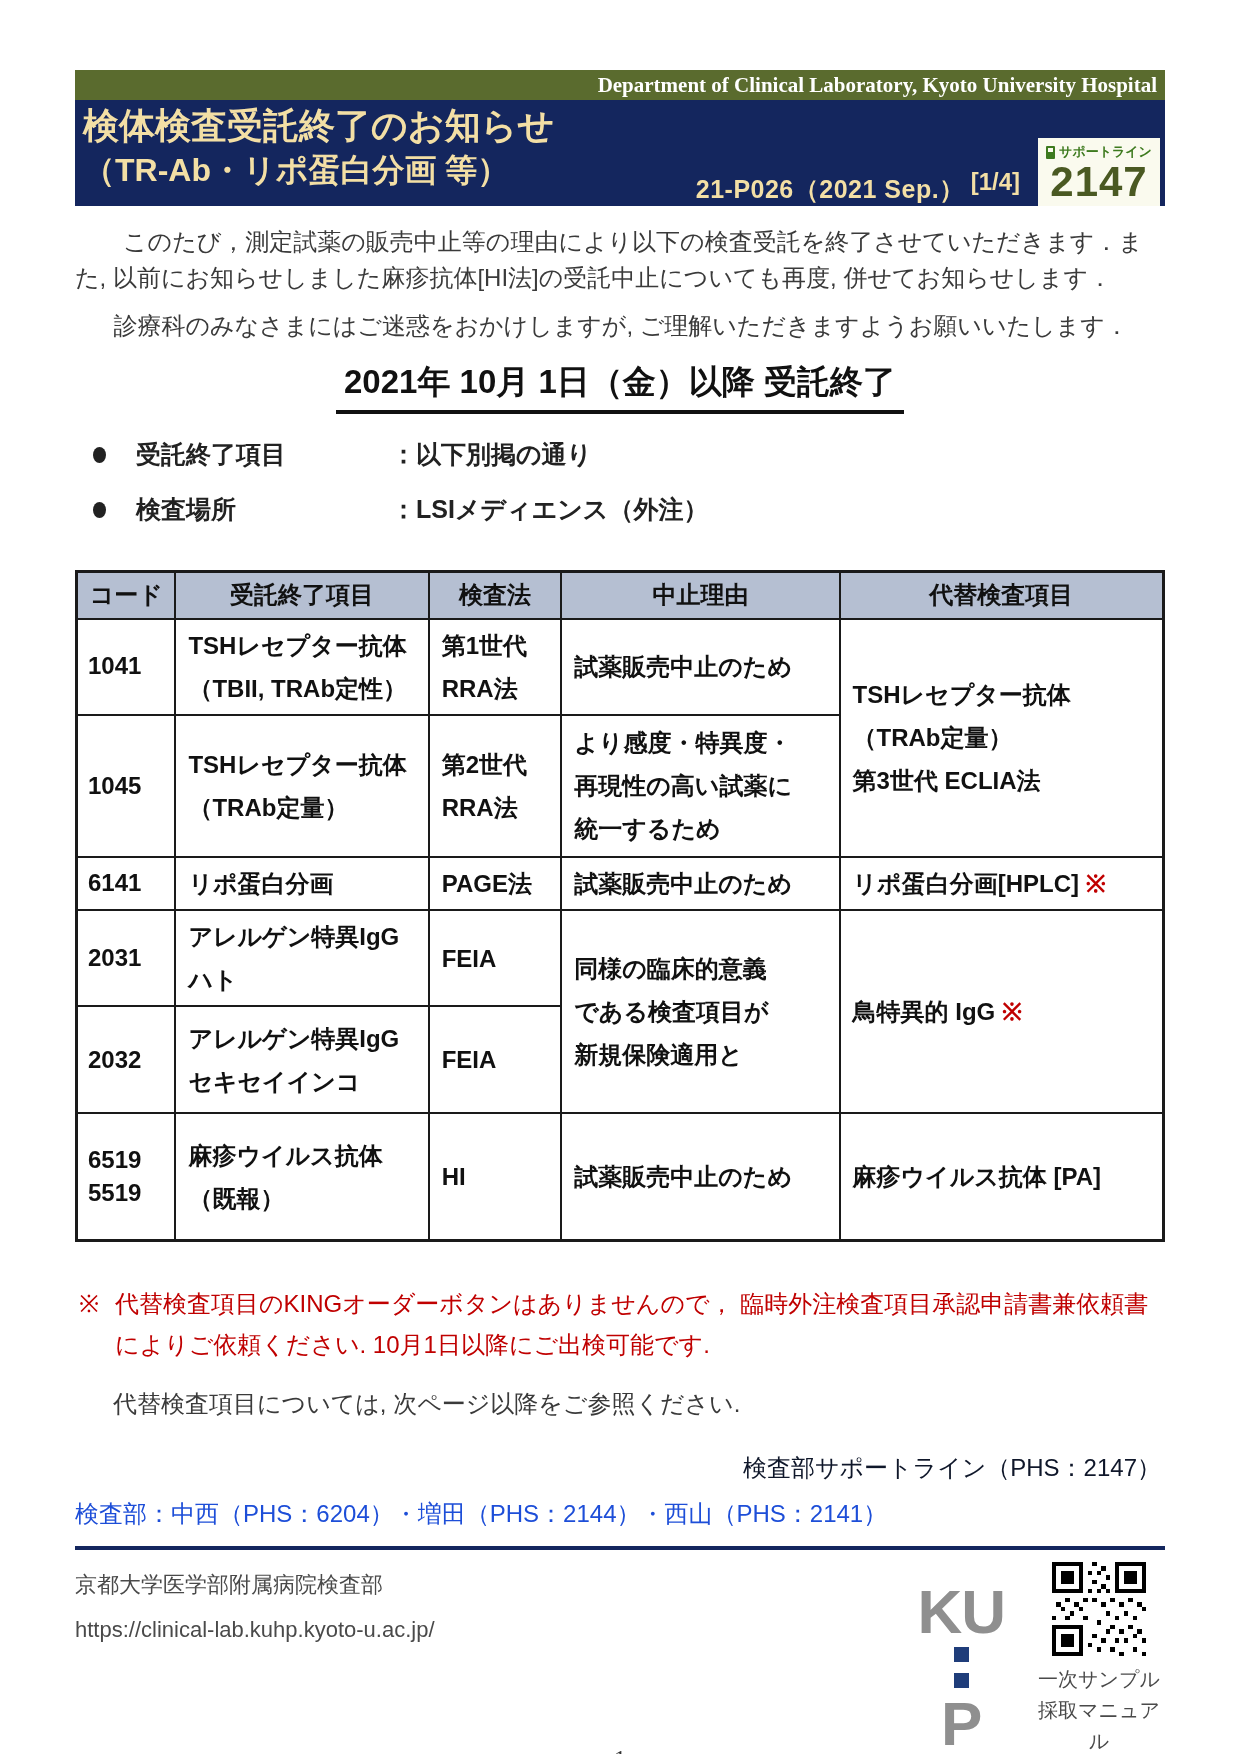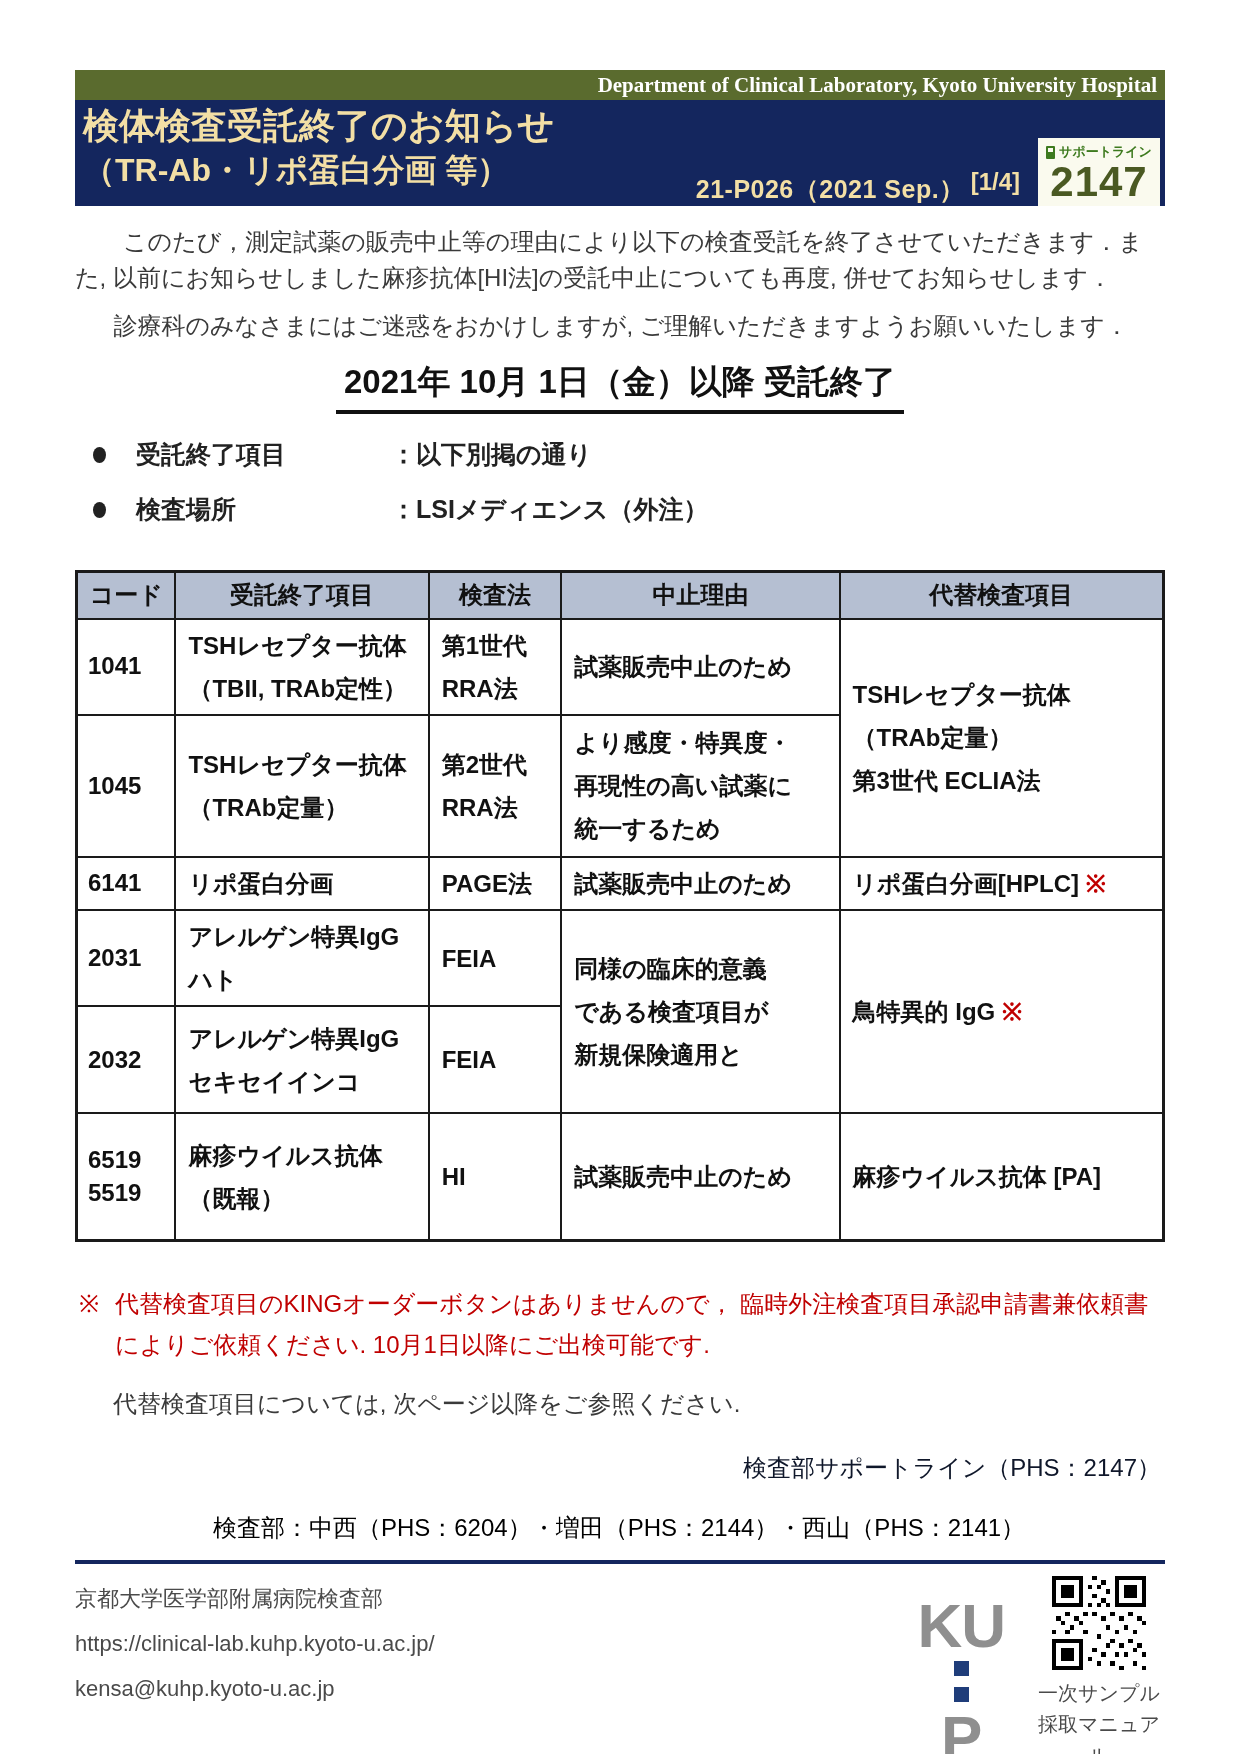--- a/index.html
+++ b/index.html
@@ -51,21 +51,21 @@
   tr.r1 { height:95px; } tr.r2 { height:142px; } tr.r3 { height:48px; }
   tr.r4 { height:93px; } tr.r5 { height:107px; } tr.r6 { height:127px; }
   .red-mark { color:#C00000; }
 
   
   .red-note { margin-top:42px; display:flex; color:#C00000; font-size:24px; line-height:1.7; }
   .red-note .marker { width:40px; flex:none; padding-left:4px; }
   .red-note .text { flex:1; }
   .ref-note { margin-top:22px; padding-left:38px; font-size:24px; color:#3a3a3a; }
   .contact-support { margin-top:32px; text-align:right; font-size:24px; color:#0f172a; padding-right:4px; }
-  .contact-staff { margin-top:28px; text-align:center; font-size:24px; color:#000000; padding-right:2px; }
+  .contact-staff { margin-top:14px; text-align:left; font-size:24px; color:#1d4ed8; padding-right:2px; }
 
   
   .rule { margin-top:16px; height:4px; background:#14265E; }
   .footer { display:flex; justify-content:space-between; margin-top:12px; }
   .footer-left { font-size:22px; color:#4a4a4a; line-height:2.05; }
   .footer-right { display:flex; align-items:flex-start; gap:30px; padding-right:2px; }
   .kuhp-logo { display:flex; align-items:center; margin-top:14px;flex-direction:column; }
   .logo-text { font-size:62px; font-weight:800; color:#8f8f8f; letter-spacing:-1px; }
   .logo-colon { display:flex; flex-direction:column; gap:11px; margin:0 7px; }
   .logo-colon span { width:15px; height:15px; background:#1F3D7A; }
@@ -208,21 +208,20 @@
 
   <div class="contact-support">検査部サポートライン（PHS：2147）</div>
   <div class="contact-staff">検査部：中西（PHS：6204）・増田（PHS：2144）・西山（PHS：2141）</div>
 
   <div class="rule"></div>
 
   <div class="footer">
     <div class="footer-left">
       <div>京都大学医学部附属病院検査部</div>
       <div>https://clinical-lab.kuhp.kyoto-u.ac.jp/</div>
-      <div>kensa@kuhp.kyoto-u.ac.jp</div>
     </div>
     <div class="footer-right">
       <div class="kuhp-logo">
         <span class="logo-text">KU</span>
         <span class="logo-colon">
             <span></span>
             <span></span>
           </span>
         <span class="logo-text">P</span>
       </div>

